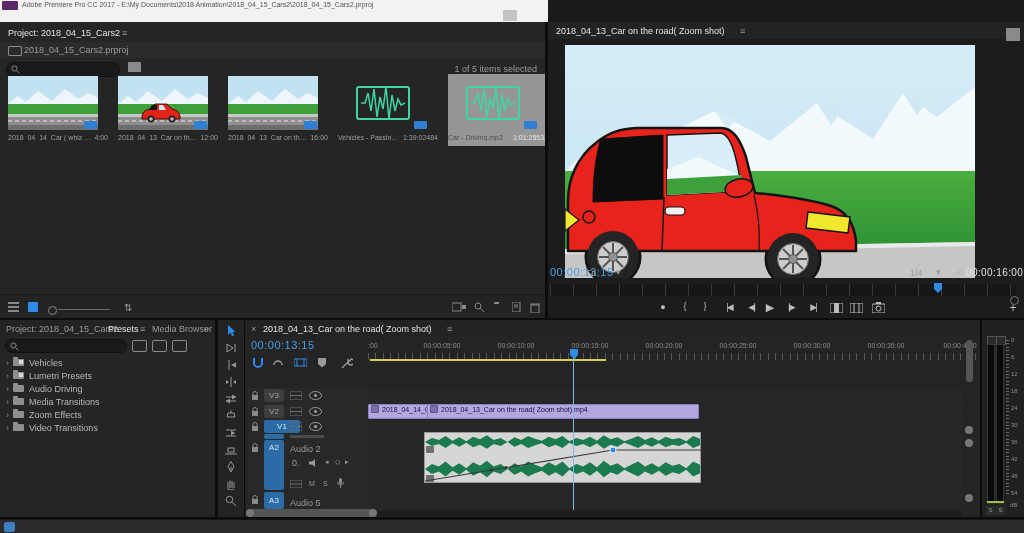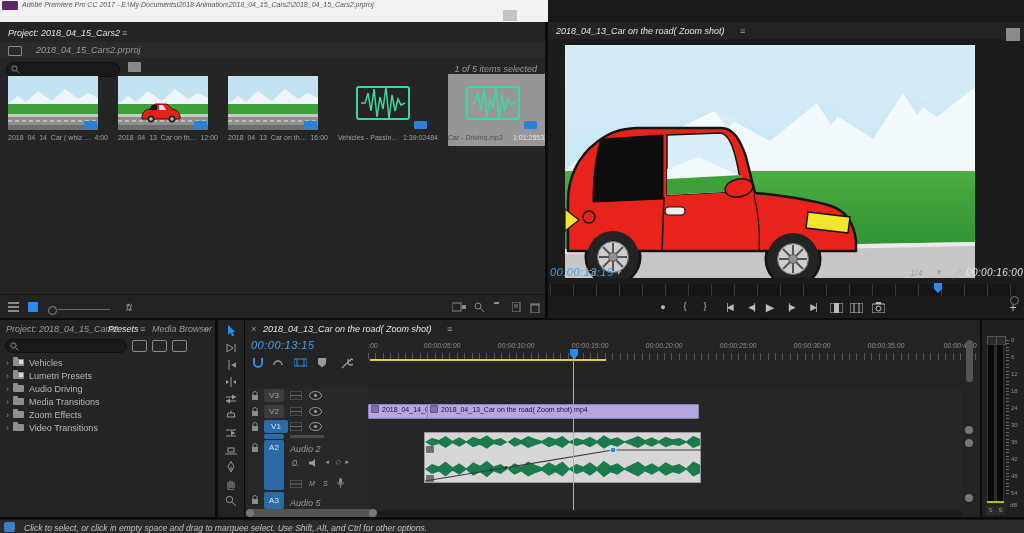--- a/index.html
+++ b/index.html
@@ -1,19 +1,19 @@
 <!DOCTYPE html>
 <html><head>
 <meta charset="utf-8">
 <style>
   html,body{margin:0;padding:0;background:#000;}
   #app{position:relative;width:1024px;height:533px;background:#0c0c0c;overflow:hidden;
        font-family:"Liberation Sans",sans-serif;font-size:9px;color:#b5b5b5;}
   .a{position:absolute;}
-  .tx{position:absolute;white-space:nowrap;font-style:italic;}
+  .tx{position:absolute;white-space:nowrap;}
   .panel{position:absolute;background:#252525;overflow:hidden;}
   .dim{color:#9a9a9a;}
   .bright{color:#e2e2e2;}
   .tc{font-size:11px;letter-spacing:.5px;color:#41a0e8;}
   .tile{position:absolute;top:52px;width:100px;height:72px;}
   .tile .thumb{position:absolute;left:0;top:2px;width:90px;height:54px;}
   .tlabel{position:absolute;left:0;top:60px;width:100px;display:flex;font-size:7px;color:#9f9f9f;}
   .tlabel .nm{overflow:hidden;text-overflow:ellipsis;white-space:nowrap;flex:1;}
   .tlabel .du{margin-left:3px;white-space:nowrap;}
   .hdbadge{position:absolute;right:1px;bottom:1px;width:13px;height:8px;background:#2f7fd4;border-radius:1px;}
@@ -70,21 +70,21 @@
     <div class="a" style="left:503px;top:10px;width:14px;height:11px;background:#c4c4c4;"></div>
   </div>
   <div class="a" style="left:548px;top:0;width:476px;height:22px;background:#191919;"></div>
 
   <div class="panel" style="left:0;top:22px;width:545px;height:296px;">
     <div class="tx bright" style="left:8px;top:6px;">Project: 2018_04_15_Cars2</div>
     <div class="tx dim" style="left:122px;top:6px;">≡</div>
 
     <div class="a" style="left:0;top:20px;width:545px;height:16px;background:#2b2b2b;">
       <span class="a" style="left:8px;top:4px;width:12px;height:8px;border:1px solid #8a8a8a;border-radius:1px;"></span>
-      <span class="tx dim" style="left:36px;top:3px;">2018_04_15_Cars2.prproj</span>
+      <span class="tx dim" style="left:24px;top:3px;">2018_04_15_Cars2.prproj</span>
     </div>
 
     <div class="searchbox" style="left:6px;top:40px;width:112px;height:13px;">
       <svg width="9" height="9" style="position:absolute;left:4px;top:2px;">
           <circle cx="3.5" cy="3.5" r="2.6" fill="none" stroke="#8a8a8a"></circle>
           <line x1="5.6" y1="5.6" x2="8.4" y2="8.4" stroke="#8a8a8a"></line>
         </svg>
     </div>
     <div class="a" style="left:128px;top:40px;width:13px;height:10px;background:#8a8a8a;border-radius:1px;"></div>
     <div class="tx dim" style="right:8px;top:42px;text-align:right;">1 of 5 items selected</div>
@@ -502,21 +502,21 @@
       </svg>
     <svg class="a" style="left:64px;top:87px;" width="13" height="9">
         <ellipse cx="6.5" cy="4.5" rx="6" ry="4" fill="none" stroke="#9a9a9a"></ellipse>
         <circle cx="6.5" cy="4.5" r="1.6" fill="#9a9a9a"></circle>
       </svg>
 
     <svg class="a" style="left:6px;top:102px;" width="8" height="9">
         <rect x="1" y="4" width="6" height="5" fill="#8a8a8a"></rect>
         <path d="M2,4 v-1.5 a2,2 0 0 1 4,0 v1.5" fill="none" stroke="#8a8a8a"></path>
       </svg>
-    <div class="trkbtn" style="left:19px;top:100px;width:24px;height:13px;">V1</div>
+    <div class="trkbtn" style="left:19px;top:100px;width:36px;height:13px;">V1</div>
     <svg class="a" style="left:45px;top:102px;" width="12" height="9">
         <rect width="12" height="9" fill="none" stroke="#6a6a6a"></rect>
         <line x1="0" y1="4.5" x2="12" y2="4.5" stroke="#6a6a6a"></line>
       </svg>
     <svg class="a" style="left:64px;top:102px;" width="13" height="9">
         <ellipse cx="6.5" cy="4.5" rx="6" ry="4" fill="none" stroke="#9a9a9a"></ellipse>
         <circle cx="6.5" cy="4.5" r="1.6" fill="#9a9a9a"></circle>
       </svg>
 
     <div class="trkbtn" style="left:19px;top:114px;width:20px;height:5px;"></div>
@@ -605,16 +605,15 @@
     <div class="meterlbl" style="left:29px;top:136px;">42</div>
     <div class="meterlbl" style="left:29px;top:153px;">48</div>
     <div class="meterlbl" style="left:29px;top:170px;">54</div>
     <div class="meterlbl" style="left:28px;top:182px;">dB</div>
     <div class="a" style="left:4px;top:186px;width:9px;height:9px;background:#2c2c2c;color:#9a9a9a;font-size:6px;text-align:center;line-height:9px;">S</div>
     <div class="a" style="left:14px;top:186px;width:9px;height:9px;background:#2c2c2c;color:#9a9a9a;font-size:6px;text-align:center;line-height:9px;">S</div>
   </div>
 
   <div class="a" style="left:0;top:519px;width:1024px;height:14px;background:#2b2b2b;border-top:1px solid #151515;">
     <div class="a" style="left:4px;top:2px;width:11px;height:10px;background:#3f7fc4;border-radius:2px;"></div>
-    <div class="tx" style="left:24px;top:3px;font-size:8.5px;color:#c4c4c4;">Click to select, or click in empty space and drag to marquee select. Use Shift, Alt, and Ctrl for other options.</div>
   </div>
 
 </div>
 
 </body></html>

